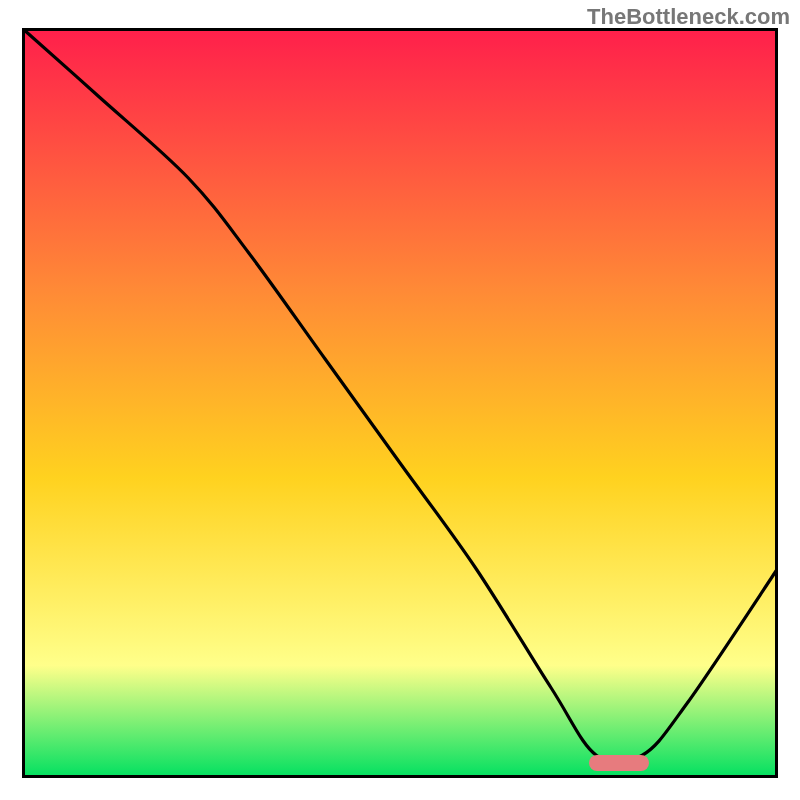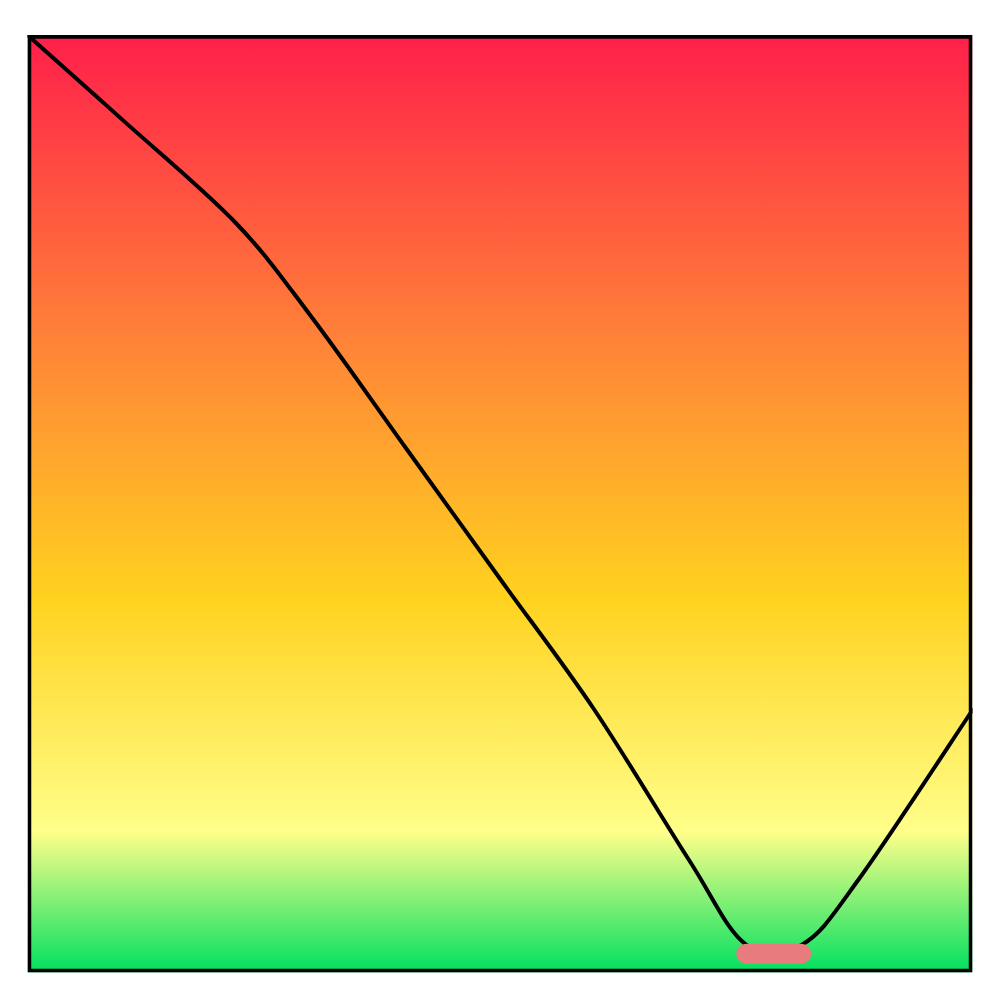--- a/index.html
+++ b/index.html
@@ -42,20 +42,21 @@
     height: 16px;
     background: #e77b7e;
     border-radius: 8px;
   }
 </style>
 </head>
 <body>
 
 <div class="canvas">
 
+  <div class="watermark">TheBottleneck.com</div>
 
   <div class="plot-area">
     <svg id="plot-svg" viewBox="0 0 756 750" width="756" height="750" preserveAspectRatio="none">
       <defs>
         <linearGradient id="bg-grad" x1="0" y1="0" x2="0" y2="1">
           <stop id="g-stop-0" offset="0%" stop-color="#ff1f4b"></stop>
           <stop id="g-stop-1" offset="35%" stop-color="#ff8a36"></stop>
           <stop id="g-stop-2" offset="60%" stop-color="#ffd21f"></stop>
           <stop id="g-stop-3" offset="85%" stop-color="#ffff8a"></stop>
           <stop id="g-stop-4" offset="100%" stop-color="#00e060"></stop>

